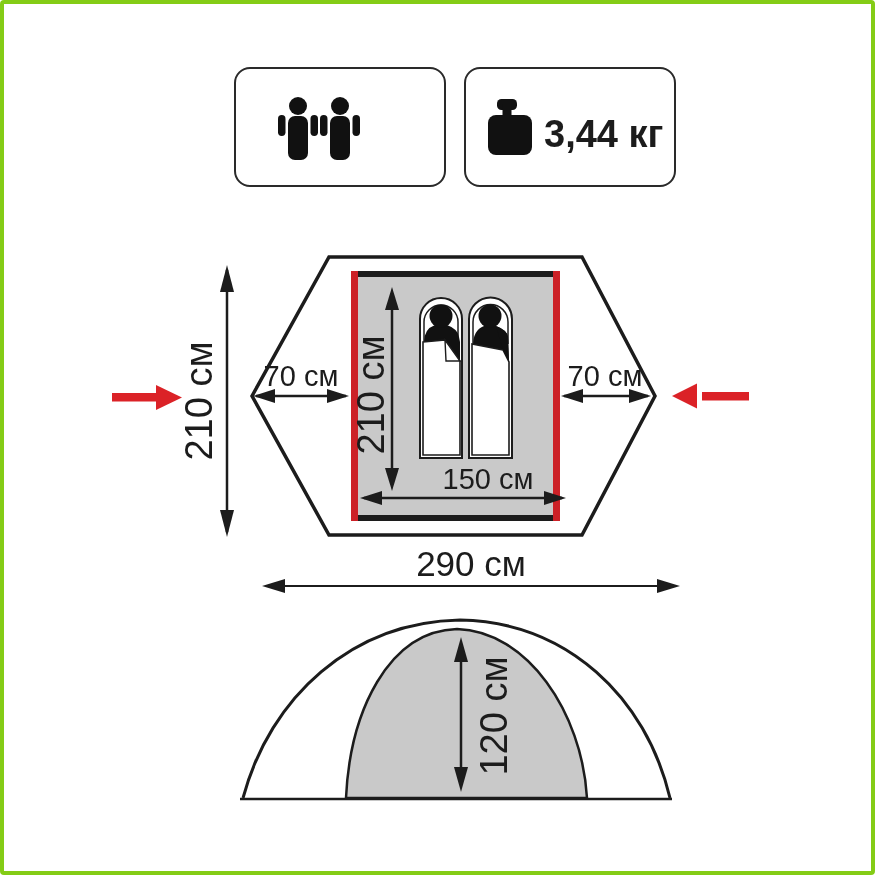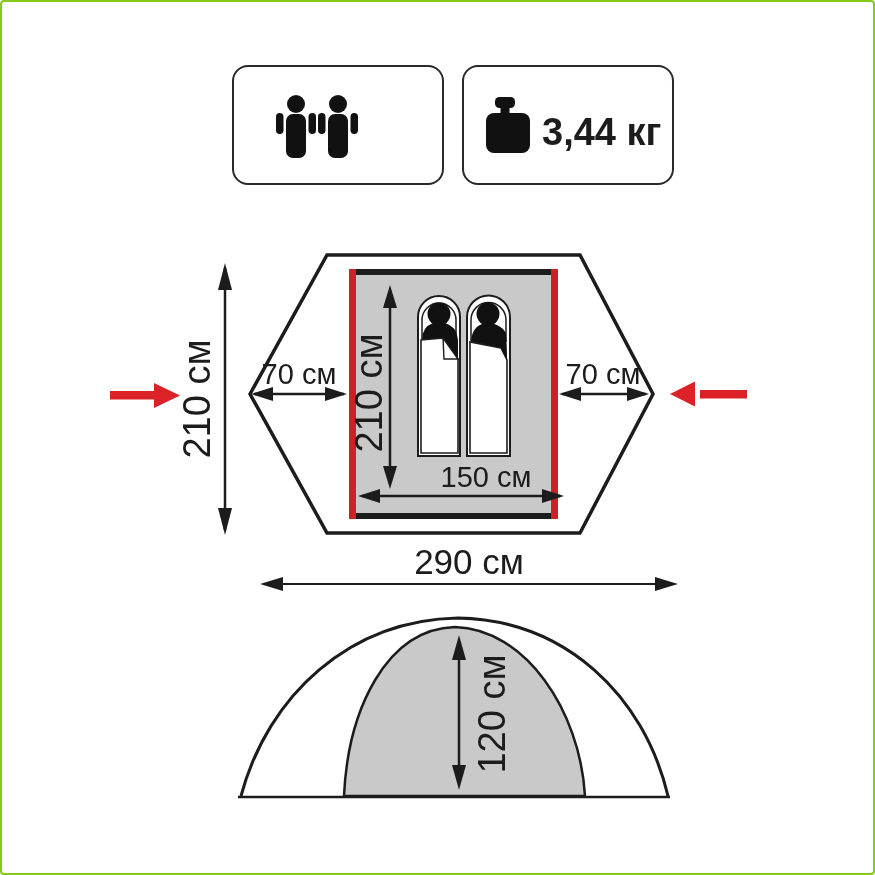--- a/index.html
+++ b/index.html
@@ -1,19 +1,19 @@
 <!DOCTYPE html>
 <html><head>
 <meta charset="utf-8">
 <style>
   html,body{margin:0;padding:0;background:#fff;}
   .stage{
     position:relative;width:875px;height:875px;background:#ffffff;overflow:hidden;
     font-family:"Liberation Sans","DejaVu Sans",sans-serif;color:#1c1c1c;
-    border:2px solid #84cc16;box-sizing:border-box;border-radius:4px;
+    border:4px solid #84cc16;box-sizing:border-box;border-radius:4px;
   }
   .badge{
     position:absolute;top:63px;width:212px;height:120px;background:#fff;
     border:2.5px solid #2a2a2a;border-radius:16px;box-sizing:border-box;
   }
   .badge-capacity{left:230px;}
   .badge-weight{left:460px;}
   .badge svg{position:absolute;left:0;top:0;}
   .weight-text{
     position:absolute;left:78px;top:44px;font-size:38px;font-weight:bold;

